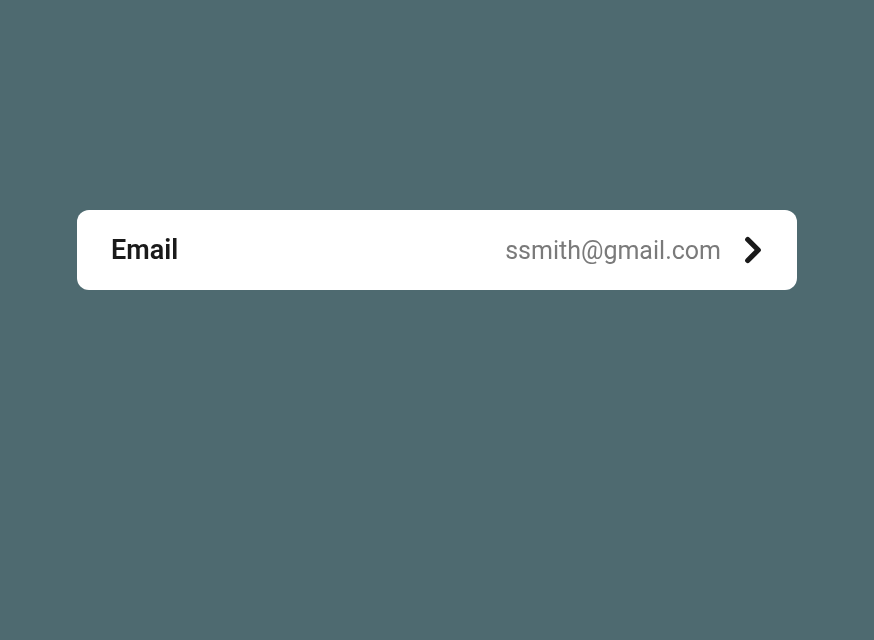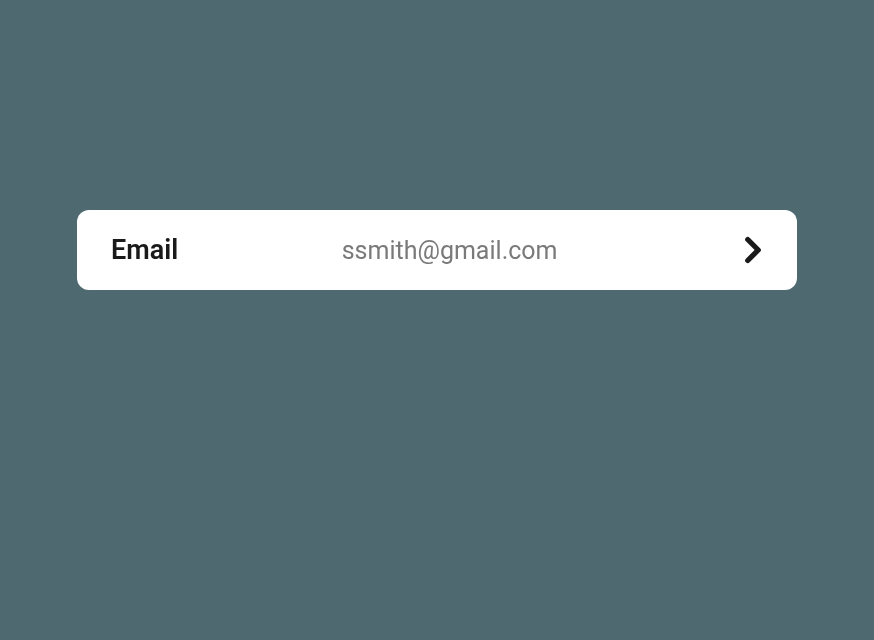--- a/index.html
+++ b/index.html
@@ -32,21 +32,21 @@
       font-size: 27px;
       font-weight: 600;
       color: #1a1a1a;
       flex: 0 0 auto;
     }
     .row-value {
       font-size: 25px;
       font-weight: 400;
       color: #7a7a7a;
       flex: 1;
-      text-align: center;
+      text-align: right;
       margin-right: 18px;
     }
     .chevron {
       flex: 0 0 auto;
       width: 28px;
       height: 28px;
       display: flex;
       align-items: center;
       justify-content: center;
     }

